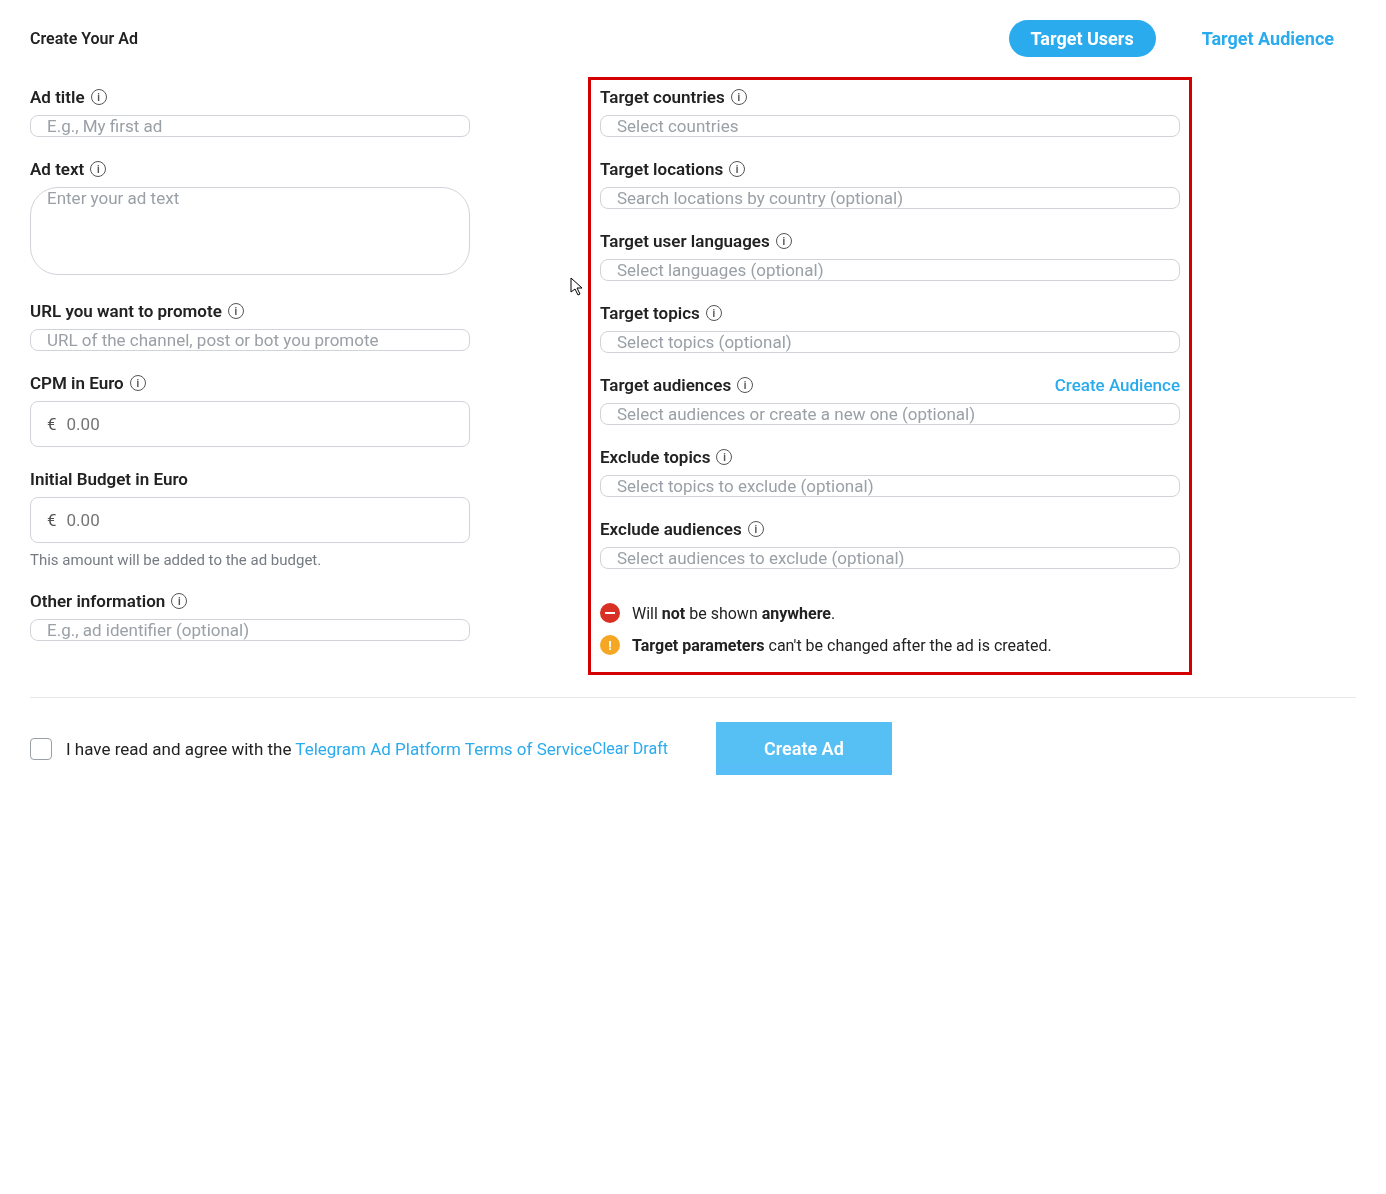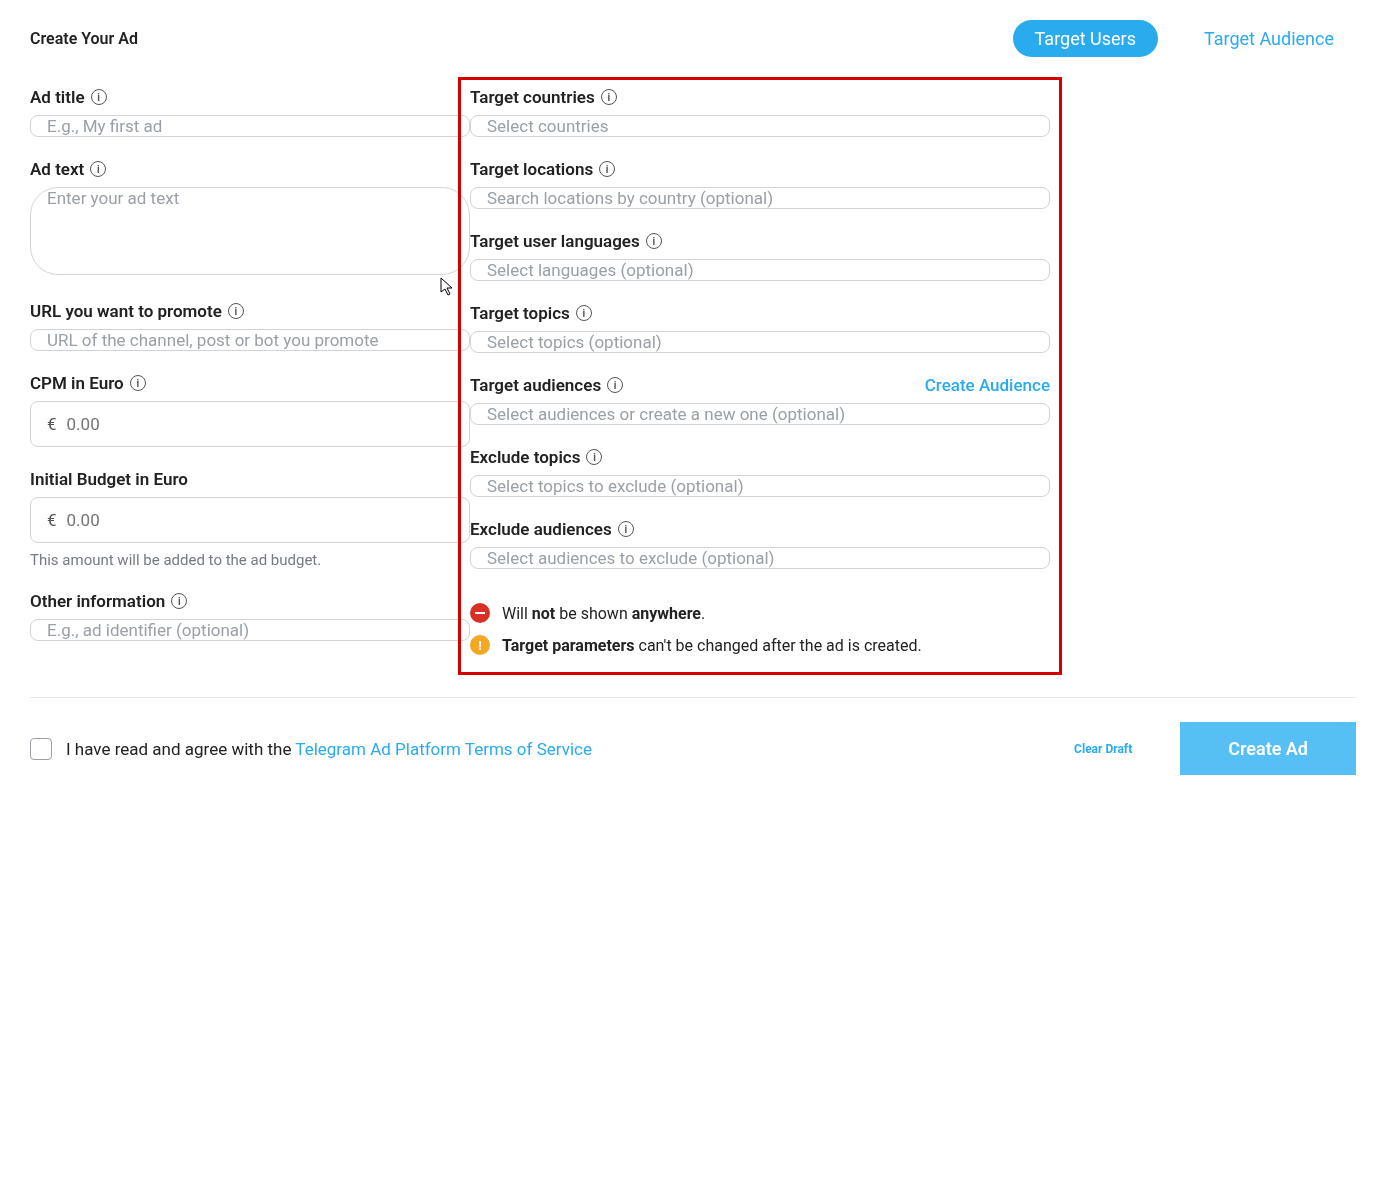--- a/index.html
+++ b/index.html
@@ -1,23 +1,23 @@
 <!DOCTYPE html>
 <html><head>
   <meta charset="utf-8">
   <style>
     * { box-sizing: border-box; margin: 0; padding: 0; font-family: -apple-system, BlinkMacSystemFont, "Segoe UI", Roboto, Helvetica, Arial, sans-serif; }
     body { background: #fff; color: #222; width: 1386px; padding: 20px 30px; }
     .header-row { display: flex; justify-content: space-between; align-items: center; margin-bottom: 30px; }
     .page-title { font-size: 16px; font-weight: 600; color: #222; }
     .tabs { display: flex; gap: 24px; align-items: center; }
-    .tab { font-size: 18px; font-weight: 400; cursor: pointer; padding: 8px 22px; border-radius: 20px; }
+    .tab { font-size: 18px; font-weight: 700; cursor: pointer; padding: 8px 22px; border-radius: 20px; }
     .tab-active { background: #2aabee; color: #fff; }
     .tab-inactive { color: #2aabee; }
-    .columns { display: flex; }
+    .columns { display: flex; gap: 130px; }
     .col-left { width: 440px; }
     .col-right { width: 580px; position: relative; }
     .field-group { margin-bottom: 22px; }
     .field-label-row { display: flex; align-items: center; justify-content: space-between; margin-bottom: 8px; }
     .field-label { font-size: 17px; font-weight: 600; color: #222; display: flex; align-items: center; gap: 6px; }
     .info-icon { display: inline-flex; width: 16px; height: 16px; border: 1.5px solid #555; border-radius: 50%; align-items: center; justify-content: center; font-size: 10px; font-weight: 700; color: #555; }
     .text-input, .select-input, .textarea-input {
       width: 100%; border: 1px solid #d0d4d9; border-radius: 8px;
       padding: 0 16px; font-size: 17px; color: #222; background: #fff;
     }
@@ -33,26 +33,26 @@
       position: absolute; top: -10px; left: -12px; right: -12px;
       height: 598px; border: 3px solid #d40000; pointer-events: none;
     }
     .notes { margin-top: 34px; }
     .note-row { display: flex; align-items: center; gap: 12px; margin-bottom: 12px; font-size: 16px; color: #222; }
     .note-icon { width: 20px; height: 20px; border-radius: 50%; display: inline-flex; align-items: center; justify-content: center; color: #fff; font-size: 13px; font-weight: 700; flex-shrink: 0; }
     .icon-red { background: #d93025; }
     .icon-orange { background: #f5a623; }
     .note-text b { font-weight: 700; }
     .footer-divider { border: none; border-top: 1px solid #e6e8eb; margin: 30px 0 24px 0; }
-    .footer-row { display: flex; align-items: center; justify-content: space-between; }
+    .footer-row { display: flex; align-items: center; }
     .terms-wrap { display: flex; align-items: center; gap: 14px; font-size: 17px; color: #222; }
     .checkbox { width: 22px; height: 22px; border: 1.5px solid #9aa0a6; border-radius: 4px; cursor: pointer; }
     .tos-link { color: #2aabee; }
     .footer-actions { display: flex; align-items: center; gap: 48px; }
-    .clear-draft { color: #2aabee; font-size: 12px; font-weight: 700; cursor: pointer; }
+    .clear-draft { color: #2aabee; font-size: 16px; font-weight: 400; cursor: pointer; }
     .create-btn { background: #39b4f3; color: #fff; font-size: 18px; font-weight: 600; border: none; border-radius: 0; padding: 16px 48px; cursor: pointer; opacity: 0.85; }
     .cursor-icon { position: absolute; left: -30px; top: 190px; font-size: 18px; color: #000; pointer-events:none; }
   </style>
 </head>
 <body>
 
 <div class="header-row">
   <h1 class="page-title">Create Your Ad</h1>
   <div class="tabs">
     <div class="tab tab-active">Target Users</div>

